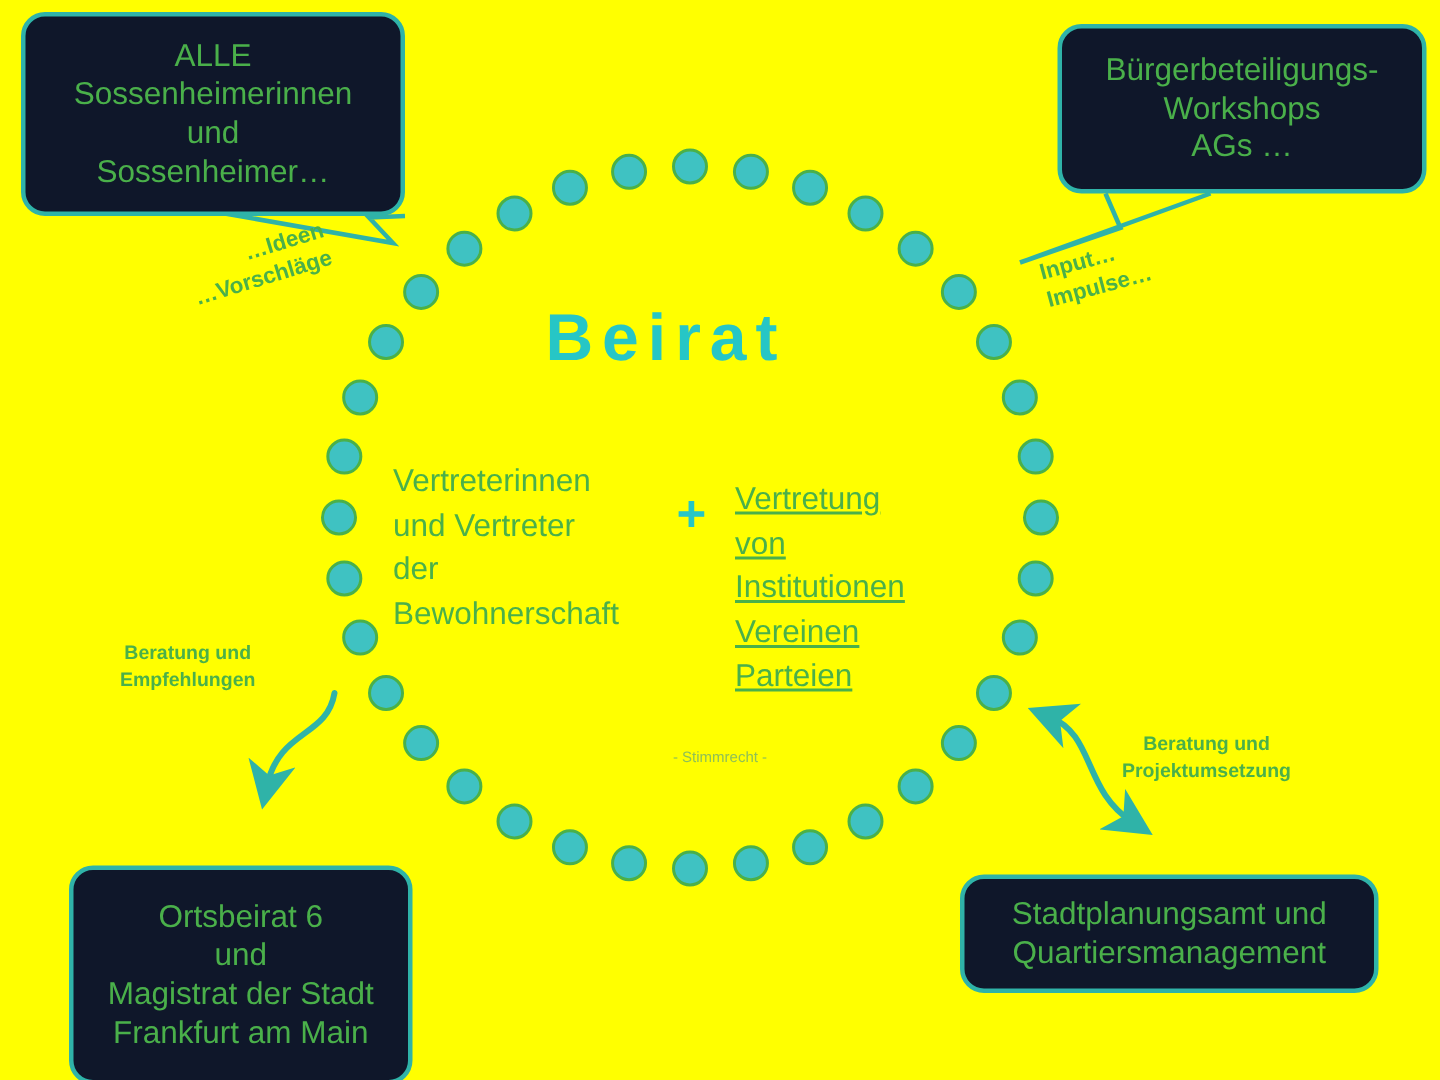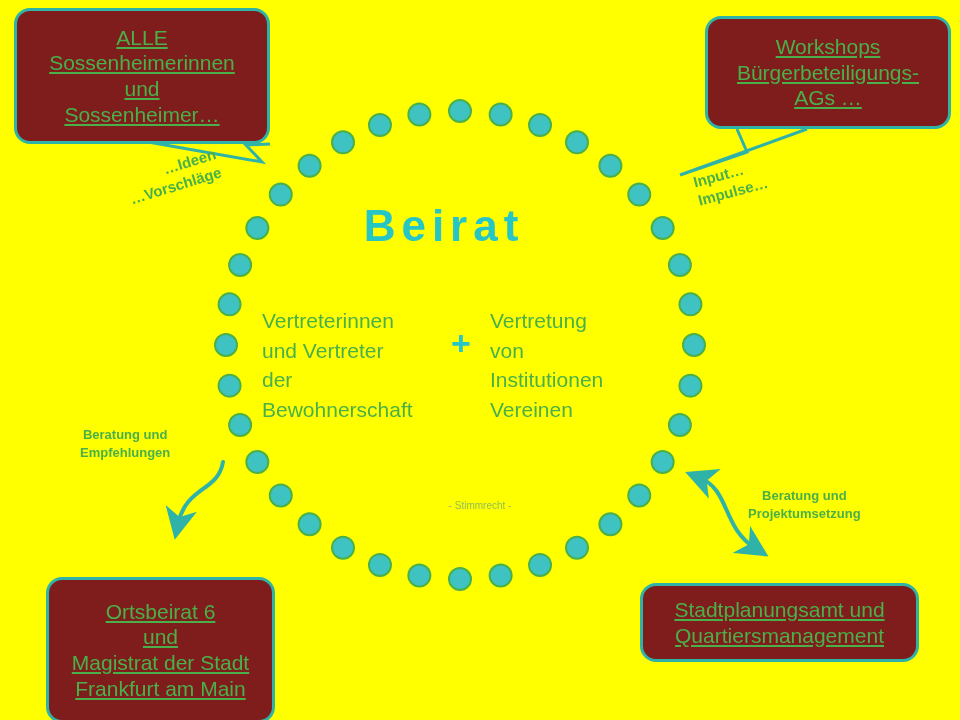--- a/index.html
+++ b/index.html
@@ -21,28 +21,27 @@
     top: 0;
     width: 960px;
     height: 720px;
     overflow: visible;
   }
   .callout {
     position: absolute;
     box-sizing: border-box;
     border: 3px solid #2fb3a8;
     border-radius: 16px;
-    background: #7f1d1d;
+    background: #0f172a;
     color: #4ab04a;
     text-align: center;
     display: flex;
     align-items: center;
     justify-content: center;
     line-height: 1.22;
-    text-decoration: underline;
   }
   .callout .lines { width: 100%; }
   .callout .lines div { white-space: nowrap; }
 
   #box-alle {
     left: 14px; top: 8px; width: 256px; height: 136px;
     font-size: 21px;
   }
   #box-buerger {
     left: 705px; top: 16px; width: 246px; height: 113px;
@@ -101,21 +100,21 @@
   }
 
   .col {
     position: absolute;
     color: #4ab04a;
     font-size: 21px;
     line-height: 1.41;
     text-align: left;
   }
   #col-left { left: 262px; top: 306px; width: 180px; }
-  #col-right { left: 490px; top: 306px; width: 180px; }
+  #col-right { left: 490px; top: 318px; width: 180px; text-decoration: underline; }
 
   #plus-sign {
     position: absolute;
     left: 443px; top: 325px;
     width: 36px; height: 36px;
     color: #26c6c6;
     font-size: 34px;
     font-weight: bold;
     line-height: 36px;
     text-align: center;
@@ -202,37 +201,38 @@
     <div>Bewohnerschaft</div>
   </div>
 
   <div id="plus-sign">+</div>
 
   <div class="col" id="col-right">
     <div>Vertretung</div>
     <div>von</div>
     <div>Institutionen</div>
     <div>Vereinen</div>
+    <div>Parteien</div>
   </div>
 
   <div id="lbl-stimmrecht">- Stimmrecht -</div>
 
   <div class="callout" id="box-alle">
     <div class="lines">
       <div>ALLE</div>
       <div>Sossenheimerinnen</div>
       <div>und</div>
       <div>Sossenheimer…</div>
     </div>
   </div>
 
   <div class="callout" id="box-buerger">
     <div class="lines">
+      <div>Bürgerbeteiligungs-</div>
       <div>Workshops</div>
-      <div>Bürgerbeteiligungs-</div>
       <div>AGs …</div>
     </div>
   </div>
 
   <div class="callout" id="box-ortsbeirat">
     <div class="lines">
       <div>Ortsbeirat 6</div>
       <div>und</div>
       <div>Magistrat der Stadt</div>
       <div>Frankfurt am Main</div>

